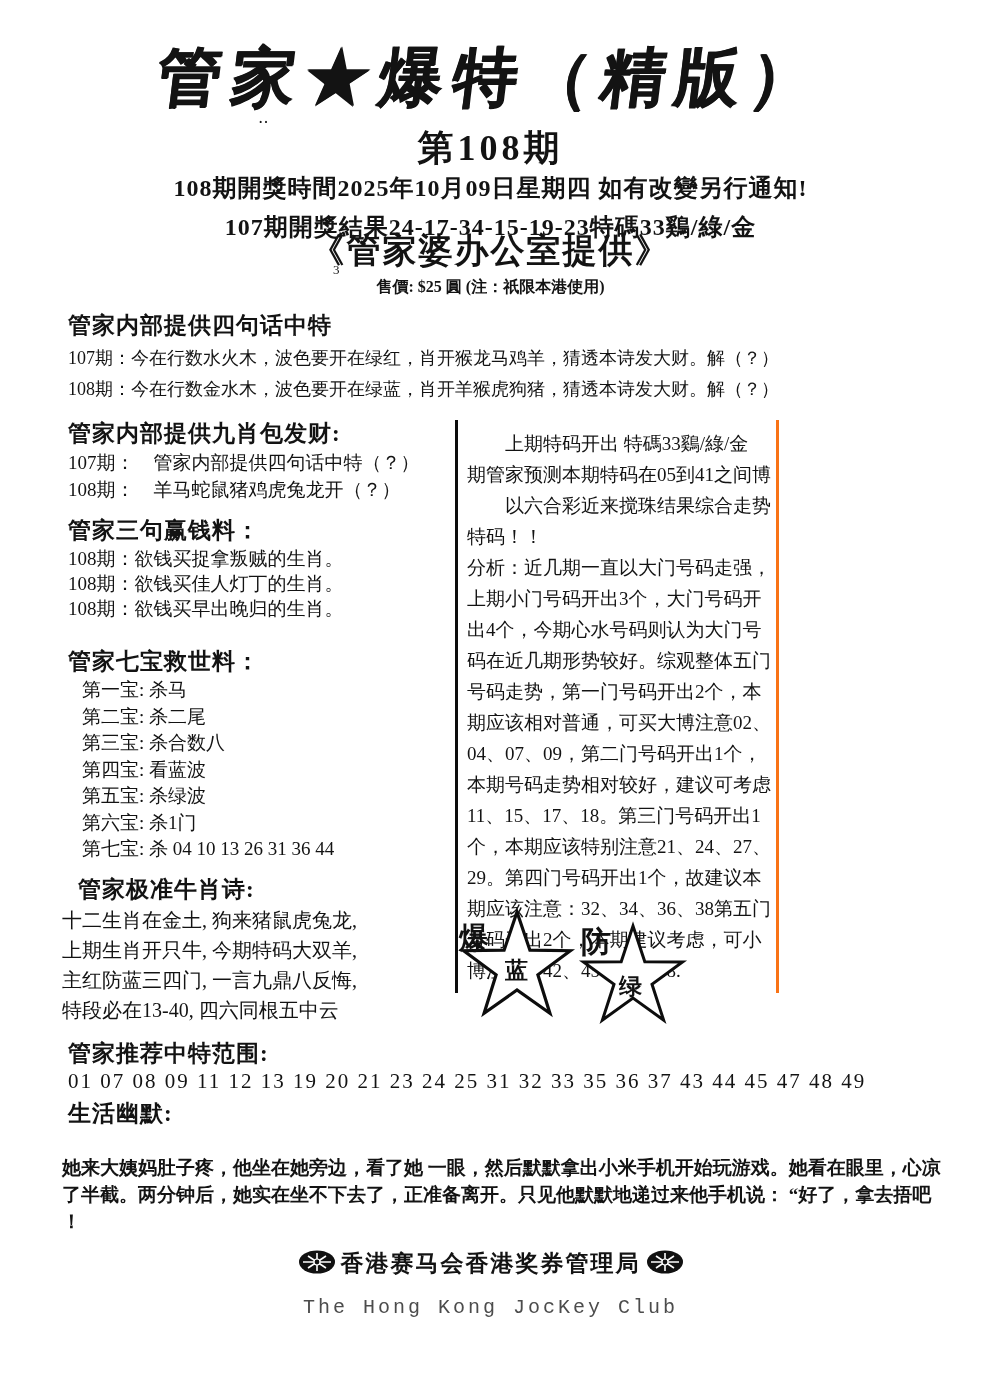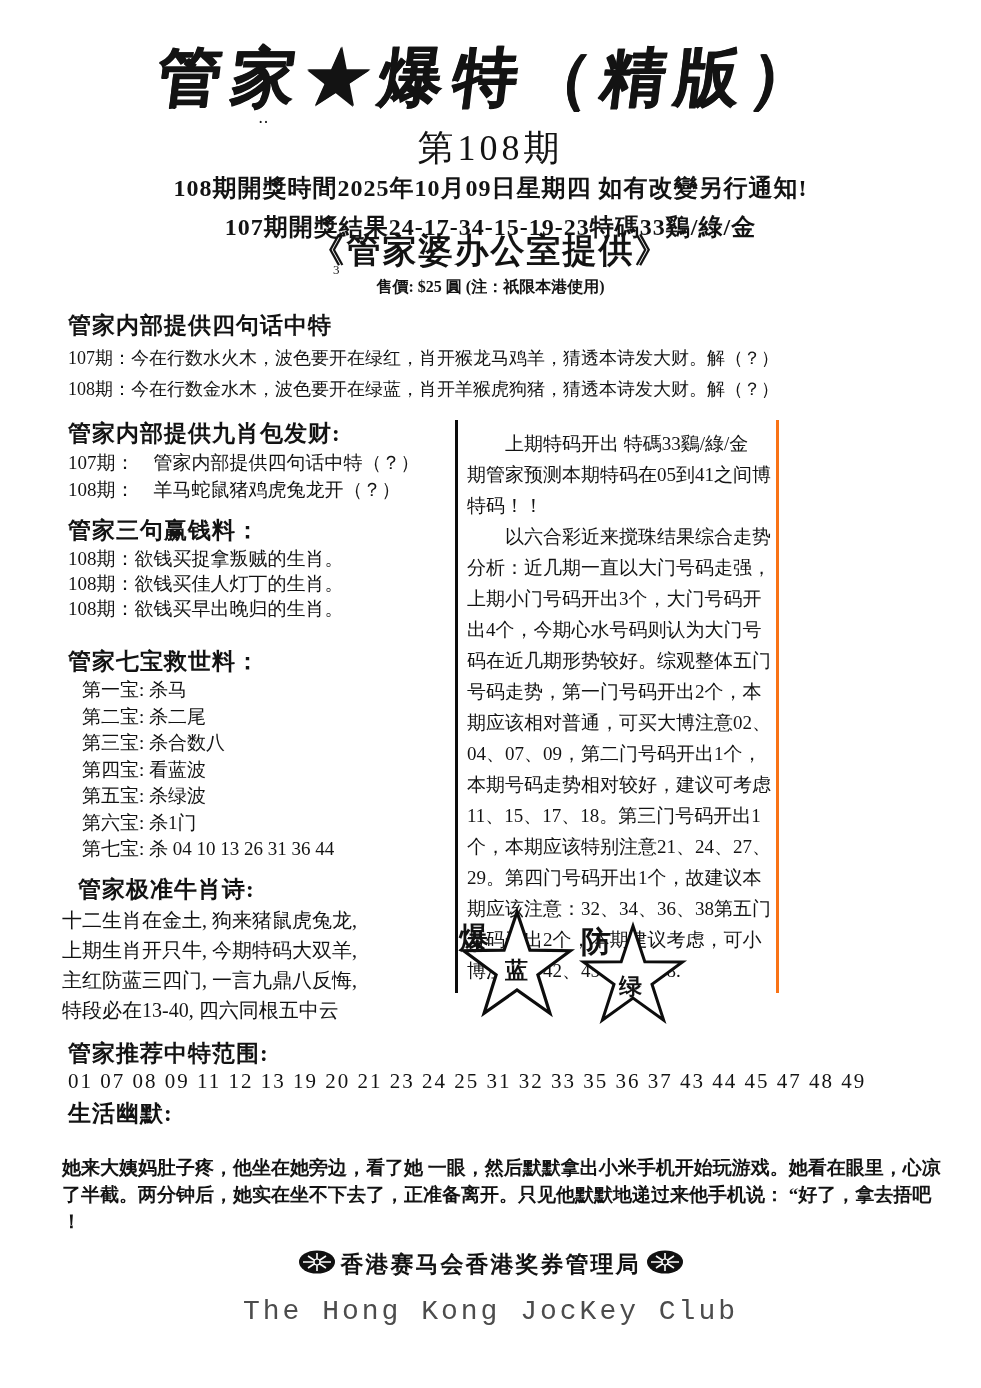--- a/index.html
+++ b/index.html
@@ -11,21 +11,21 @@
   }
   .abs { position:absolute; }
   .ctr { left:0; width:100%; text-align:center; }
 
   .page-title {
     top:34px; font-size:64px; font-weight:bold; letter-spacing:10px;
     transform:skewX(-7deg); font-family:"DejaVu Serif",serif;
     text-shadow:1px 0 #131313, 0 1px #131313;
   }
   .dots-mark { left:258px; top:108px; font-size:16px; letter-spacing:3px; }
-  .issue { top:124px; font-size:36px; font-weight:400; letter-spacing:4px; }
+  .issue { top:124px; font-size:36px; font-weight:700; letter-spacing:4px; }
   .notice1 { top:172px; font-size:24px; font-weight:bold; letter-spacing:1px; }
   .notice2 { top:211px; font-size:24px; font-weight:600; letter-spacing:1px; }
   .provider { top:228px; font-size:34px; font-weight:600; letter-spacing:2px; }
   .sup3 { left:333px; top:262px; font-size:13px; }
   .price { top:277px; font-size:16px; font-weight:bold; }
 
   .sec-h { font-size:23px; font-weight:bold; letter-spacing:1px; }
   .tline { font-size:18px; line-height:28px; }
 
   .sec-four { left:68px; top:310px; width:880px; }
@@ -59,23 +59,23 @@
 
   .stars-box { left:455px; top:902px; width:250px; height:140px; }
 
   .sec-recommend { left:68px; top:1038px; width:890px; }
   .sec-recommend .numbers { font-size:21px; letter-spacing:2px; }
 
   .sec-humor-h { left:68px; top:1098px; }
   .humor { left:62px; top:1130px; width:910px; font-weight:bold;margin-top:24px; }
   .humor .hline { font-size:19px; line-height:27px; }
 
-  .footer-org { top:1248px; display:flex; justify-content:center; align-items:center; gap:4px; }
+  .footer-org { top:1248px; display:flex; justify-content:center; align-items:flex-start; gap:4px; }
   .footer-org .org-text { font-size:23px; font-weight:bold; letter-spacing:2px; }
-  .footer-eng { top:1296px; font-size:28px; letter-spacing:3px; color:#4c4c4c;
+  .footer-eng { top:1296px; font-size:20px; letter-spacing:3px; color:#4c4c4c;
                 font-family:"Liberation Mono","DejaVu Sans Mono",monospace; }
 
   svg text { font-family:"Liberation Serif","DejaVu Serif",serif; font-weight:bold; fill:#111; }
 </style>
 </head>
 <body>
 
 <div class="page">
 
   <div class="abs ctr page-title">管家★爆特（精版）</div>
@@ -121,22 +121,22 @@
     <div class="sec-h">管家极准牛肖诗:</div>
     <div class="tline">十二生肖在金土, 狗来猪鼠虎兔龙,</div>
     <div class="tline">上期生肖开只牛, 今期特码大双羊,</div>
     <div class="tline">主红防蓝三四门, 一言九鼎八反悔,</div>
     <div class="tline">特段必在13-40, 四六同根五中云</div>
   </div>
 
   <div class="abs right-panel">
     <div class="rline ind">上期特码开出 特碼33鷄/綠/金</div>
     <div class="rline">期管家预测本期特码在05到41之间博</div>
+    <div class="rline ind">以六合彩近来搅珠结果综合走势</div>
     <div class="rline">特码！！</div>
-    <div class="rline ind">以六合彩近来搅珠结果综合走势</div>
     <div class="rline">分析：近几期一直以大门号码走强，</div>
     <div class="rline">上期小门号码开出3个，大门号码开</div>
     <div class="rline">出4个，今期心水号码则认为大门号</div>
     <div class="rline">码在近几期形势较好。综观整体五门</div>
     <div class="rline">号码走势，第一门号码开出2个，本</div>
     <div class="rline">期应该相对普通，可买大博注意02、</div>
     <div class="rline">04、07、09，第二门号码开出1个，</div>
     <div class="rline">本期号码走势相对较好，建议可考虑</div>
     <div class="rline">11、15、17、18。第三门号码开出1</div>
     <div class="rline">个，本期应该特别注意21、24、27、</div>

